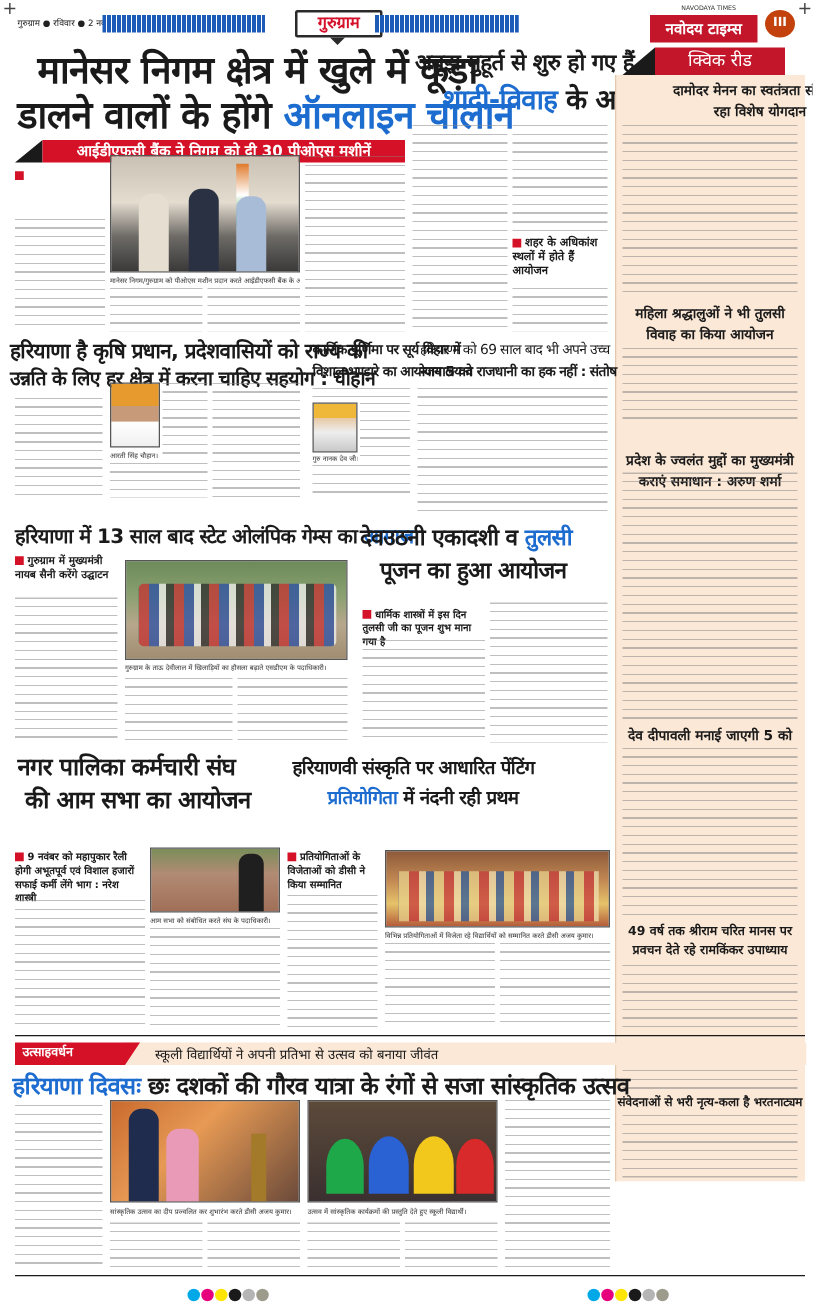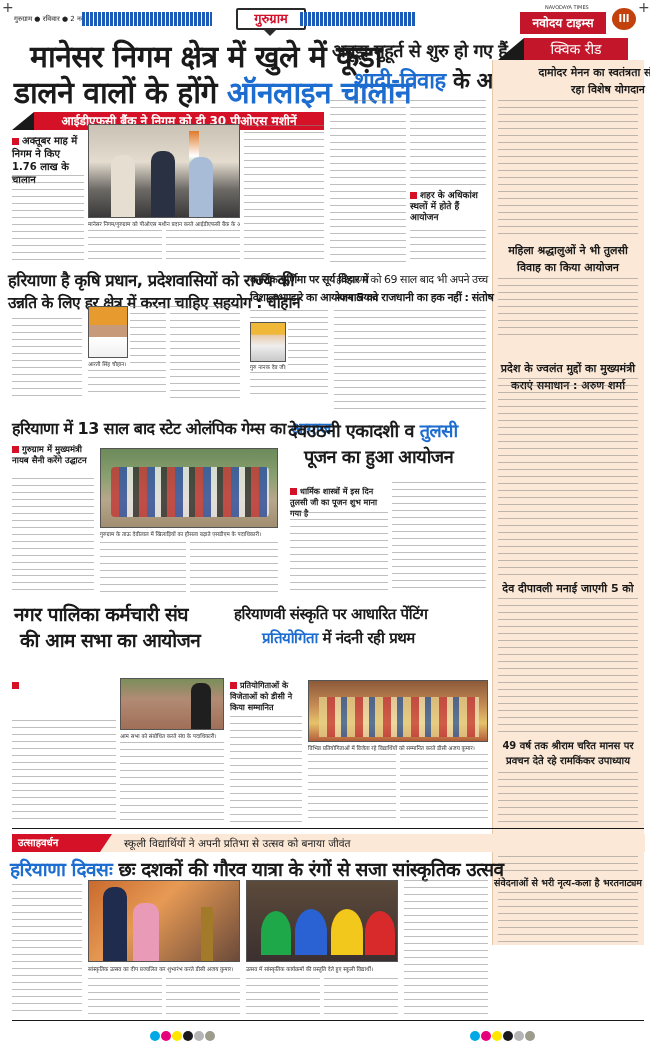--- a/index.html
+++ b/index.html
@@ -47,21 +47,21 @@
 <div class="abs brand">नवोदय टाइम्स</div>
 <div class="abs page-no">III</div>
 
 <div class="abs h1" style="left:30px;top:40px;font-size:30px;line-height:34px;">मानेसर निगम क्षेत्र में खुले में कूड़ा</div>
 <div class="abs h1" style="left:14px;top:76px;font-size:30px;line-height:34px;">
   <span>डालने वालों के होंगे </span><span class="blue">ऑनलाइन चालान</span>
 </div>
 <div class="abs" style="left:12px;top:112px;width:0;height:0;border-left:22px solid transparent;border-bottom:18px solid #1a1a1a;"></div>
 <div class="abs redbar" style="left:34px;top:112px;width:290px;height:18px;font-size:12px;line-height:18px;">आईडीएफसी बैंक ने निगम को दी 30 पीओएस मशीनें</div>
 
-<div class="abs sub-head" style="left:12px;top:134px;width:72px;font-size:10px;line-height:13px;"><span class="bullet"></span><span>अक्तूबर माह में निगम ने किए 1.76 लाख के चालान</span></div>
+<div class="abs sub-head" style="left:12px;top:134px;width:72px;font-size:10px;line-height:13px;"><span class="bullet"></span></div>
 <div class="abs body-text lines" style="left:12px;top:175px;width:72px;height:90px;"></div>
 <div class="abs photo" style="left:88px;top:124px;width:152px;height:94px;background:linear-gradient(180deg,#c9c1b3 0,#e4dccf 40%,#6d6a66 70%,#3a3939 100%);">
   <div class="abs" style="left:100px;top:6px;width:10px;height:50px;background:linear-gradient(180deg,#e07a2a,#fff,#1a7a2a);"></div>
   <div class="abs" style="left:22px;top:30px;width:24px;height:64px;background:#e6ded0;border-radius:10px 10px 0 0;"></div>
   <div class="abs" style="left:62px;top:26px;width:24px;height:68px;background:#2a3142;border-radius:10px 10px 0 0;"></div>
   <div class="abs" style="left:100px;top:32px;width:24px;height:62px;background:#a8bcd8;border-radius:10px 10px 0 0;"></div>
 </div>
 <div class="abs caption" style="left:88px;top:220px;width:152px;">मानेसर निगम/गुरुग्राम को पीओएस मशीन प्रदान करते आईडीएफसी बैंक के अधिकारी।</div>
 <div class="abs body-text lines" style="left:88px;top:230px;width:74px;height:35px;"></div>
 <div class="abs body-text lines" style="left:166px;top:230px;width:74px;height:35px;"></div>
@@ -135,21 +135,21 @@
 <div class="abs h1" style="left:288px;top:420px;font-size:18px;line-height:22px;">
   <span>देवउठनी एकादशी व </span><span class="blue">तुलसी</span>
 </div>
 <div class="abs h1" style="left:304px;top:446px;font-size:18px;line-height:22px;">पूजन का हुआ आयोजन</div>
 <div class="abs sub-head" style="left:290px;top:486px;width:98px;font-size:8px;line-height:11px;"><span class="bullet"></span><span>धार्मिक शास्त्रों में इस दिन तुलसी जी का पूजन शुभ माना गया है</span></div>
 <div class="abs body-text lines" style="left:290px;top:512px;width:98px;height:82px;"></div>
 <div class="abs body-text lines" style="left:392px;top:482px;width:94px;height:112px;"></div>
 
 <div class="abs h1" style="left:14px;top:602px;font-size:19px;line-height:24px;">नगर पालिका कर्मचारी संघ</div>
 <div class="abs h1" style="left:20px;top:628px;font-size:19px;line-height:24px;">की आम सभा का आयोजन</div>
-<div class="abs sub-head" style="left:12px;top:680px;width:102px;font-size:8px;line-height:11px;"><span class="bullet"></span></div>
+<div class="abs sub-head" style="left:12px;top:680px;width:102px;font-size:8px;line-height:11px;"><span class="bullet"></span><span>9 नवंबर को महापुकार रैली होगी अभूतपूर्व एवं विशाल हजारों सफाई कर्मी लेंगे भाग : नरेश शास्त्री</span></div>
 <div class="abs body-text lines" style="left:12px;top:720px;width:104px;height:102px;"></div>
 <div class="abs photo" style="left:120px;top:678px;width:104px;height:52px;background:linear-gradient(180deg,#7a8e5a 0,#b28b74 40%,#a06f58 100%);">
   <div class="abs" style="left:70px;top:4px;width:20px;height:48px;background:#1f1f1f;border-radius:8px 8px 0 0;"></div>
 </div>
 <div class="abs caption" style="left:120px;top:732px;width:104px;">आम सभा को संबोधित करते संघ के पदाधिकारी।</div>
 <div class="abs body-text lines" style="left:120px;top:742px;width:104px;height:80px;"></div>
 
 <div class="abs h1" style="left:234px;top:604px;font-size:15px;line-height:20px;">हरियाणवी संस्कृति पर आधारित पेंटिंग</div>
 <div class="abs h1" style="left:262px;top:628px;font-size:15px;line-height:20px;">
   <span class="blue">प्रतियोगिता</span><span> में नंदनी रही प्रथम</span>

